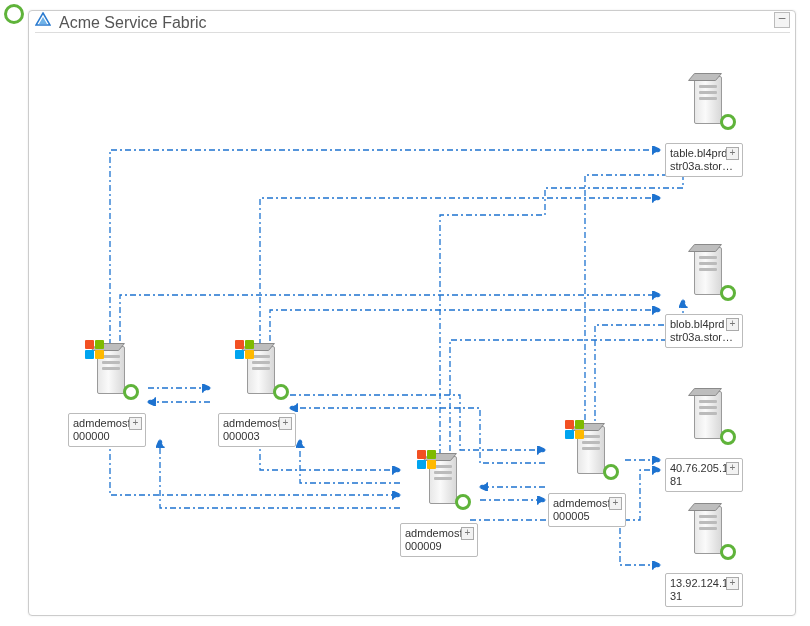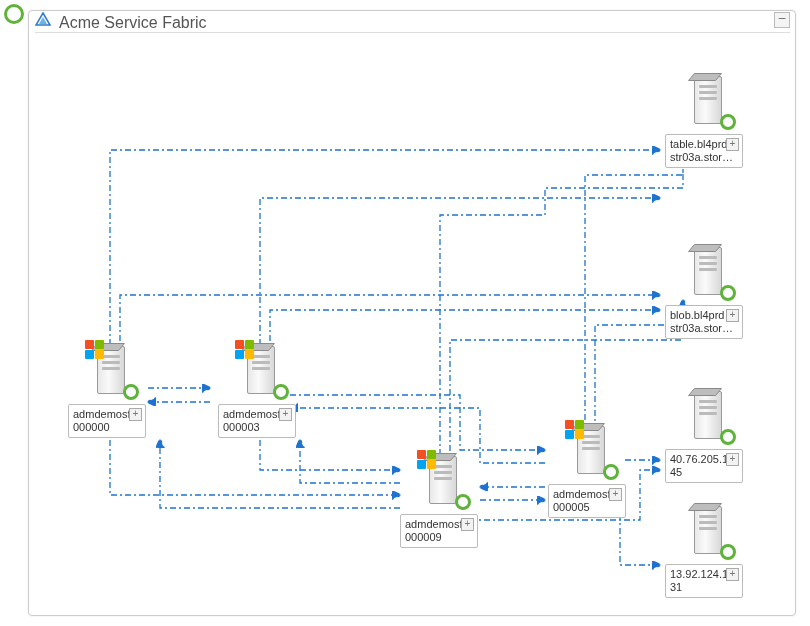--- a/index.html
+++ b/index.html
@@ -9,21 +9,21 @@
 .ring-big{position:absolute;left:4px;top:4px;width:20px;height:20px;border:3px solid #5fb33a;border-radius:50%;background:#fff;box-sizing:border-box}
 .ring-small{position:absolute;right:-8px;bottom:-8px;width:16px;height:16px;border:3px solid #5fb33a;border-radius:50%;background:#fff;box-sizing:border-box;z-index:3}
 .hdr{position:absolute;left:35px;top:12px;right:20px;height:20px}
 .hdr .title{position:absolute;left:24px;top:2px;font-size:16px;color:#555}
 .hdr .app-ico{position:absolute;left:0;top:0;width:16px;height:16px}
 .hdr .min{position:absolute;right:0;top:0;width:14px;height:14px;border:1px solid #bbb;background:#f4f4f4;line-height:11px;text-align:center;font-size:12px;color:#666;cursor:pointer}
 .divider{position:absolute;left:35px;right:20px;top:32px;height:1px;background:#ddd}
 
 .node{position:absolute;width:78px;z-index:2}
 .node .srv{position:relative;width:48px;height:52px;margin:0 auto}
-.node .lbl{margin-top:12px;border:1px solid #bbb;background:#fff;border-radius:2px;padding:3px 4px;font-size:11px;line-height:13px;word-break:break-all;position:relative}
+.node .lbl{margin-top:21px;border:1px solid #bbb;background:#fff;border-radius:2px;padding:3px 4px;font-size:11px;line-height:13px;word-break:break-all;position:relative}
 .node .lbl .plus{position:absolute;right:3px;top:3px;width:11px;height:11px;border:1px solid #aaa;background:#f2f2f2;font-size:10px;line-height:10px;text-align:center;color:#777;cursor:pointer}
 
 .tower{position:absolute;left:14px;top:6px;width:26px;height:46px;background:linear-gradient(90deg,#e8e8e8,#fafafa 40%,#d8d8d8);border:1px solid #9a9a9a;border-radius:2px}
 .tower::before{content:"";position:absolute;left:-4px;top:-4px;width:26px;height:6px;background:#bdbdbd;border:1px solid #8a8a8a;transform:skewX(-40deg);border-radius:1px}
 .tower .slot{position:absolute;left:4px;right:4px;height:3px;background:#bbb;border-radius:1px}
 .tower .s1{top:8px}.tower .s2{top:14px}.tower .s3{top:20px}
 .winlogo{position:absolute;left:2px;top:0;width:22px;height:22px}
 .winlogo span{position:absolute;width:9px;height:9px;border-radius:1px}
 .winlogo .r{background:#f25022;left:0;top:0}
 .winlogo .g{background:#7fba00;left:10px;top:0}
@@ -212,21 +212,21 @@
     <div class="srv">
       <div class="tower">
           <div class="slot s1"></div>
           <div class="slot s2"></div>
           <div class="slot s3"></div>
         </div>
       <div class="ring-small"></div>
     </div>
     <div class="lbl">
       <span>40.76.205.1</span><br>
-      <span>45</span>
+      <span>81</span>
       <div class="plus">+</div>
     </div>
   </div>
 
   <div class="node" style="left:665px;top:500px">
     <div class="srv">
       <div class="tower">
           <div class="slot s1"></div>
           <div class="slot s2"></div>
           <div class="slot s3"></div>

